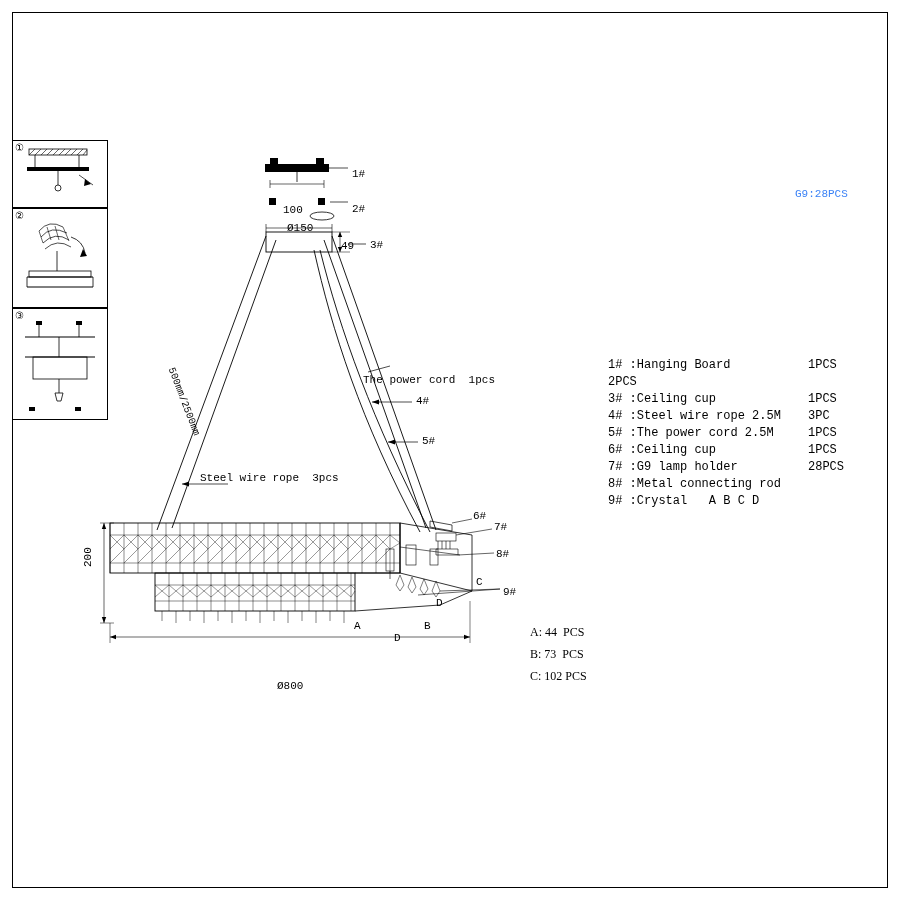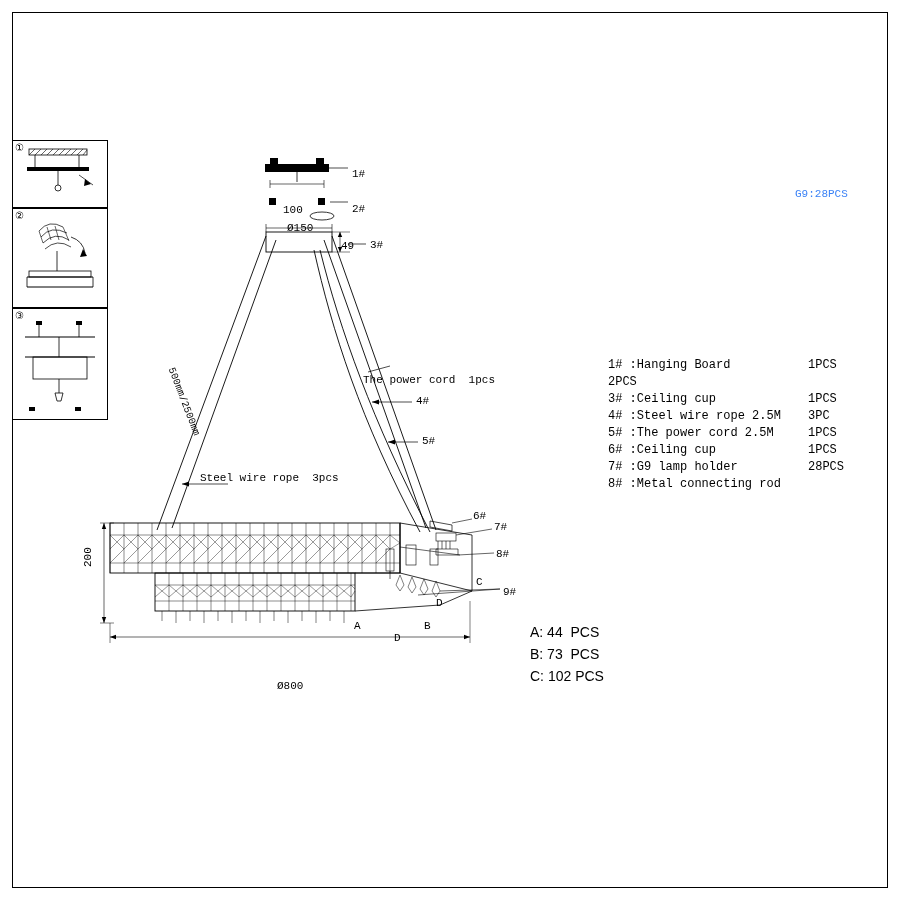--- a/index.html
+++ b/index.html
@@ -8,21 +8,21 @@
   .frame{position:absolute;left:12px;top:12px;width:876px;height:876px;border:1px solid #000;box-sizing:border-box;}
   .abs{position:absolute;}
   .txt{font-family:"Liberation Mono",monospace;font-size:11px;color:#000;white-space:pre;}
   .txt-s{font-family:"Liberation Mono",monospace;font-size:10px;color:#000;white-space:pre;}
   .txt-b{font-family:Liberation Mono, monospace;font-size:11px;color:#3b82f6;white-space:pre;}
   svg{display:block;}
   .stepbox{position:absolute;left:12px;border:1px solid #000;box-sizing:border-box;background:#fff;}
   .legend-row{display:flex;font-family:"Liberation Mono",monospace;font-size:12px;line-height:17px;white-space:pre;align-items:flex-end;}
   .legend-name{width:200px;}
   .legend-qty{width:70px;}
-  .crystal-row{font-family:Liberation Sans, sans-serif;font-size:14px;line-height:22px;white-space:pre;}
+  .crystal-row{font-family:Liberation Serif, serif;font-size:12px;line-height:22px;white-space:pre;}
 </style>
 </head>
 <body>
 
 <div id="sheet">
 
   <div class="frame"></div>
 
   <div class="stepbox" style="top:140px;width:96px;height:68px;">
     <span class="abs txt-s" style="left:2px;top:1px;">①</span>
@@ -334,20 +334,24 @@
       <span class="legend-qty">1PCS</span>
     </div>
     <div class="legend-row">
       <span class="legend-name"><span>7#</span> <span>:G9 lamp holder</span></span>
       <span class="legend-qty">28PCS</span>
     </div>
     <div class="legend-row">
       <span class="legend-name"><span>8#</span> <span>:Metal connecting rod</span></span>
       <span class="legend-qty"></span>
     </div>
+    <div class="legend-row">
+      <span class="legend-name"><span>9#</span> <span>:Crystal   A B C D</span></span>
+      <span class="legend-qty"></span>
+    </div>
   </div>
 
   <div class="abs" style="left:530px;top:621px;">
     <div class="crystal-row">A: 44  PCS</div>
     <div class="crystal-row">B: 73  PCS</div>
     <div class="crystal-row">C: 102 PCS</div>
   </div>
 
 </div>
 

